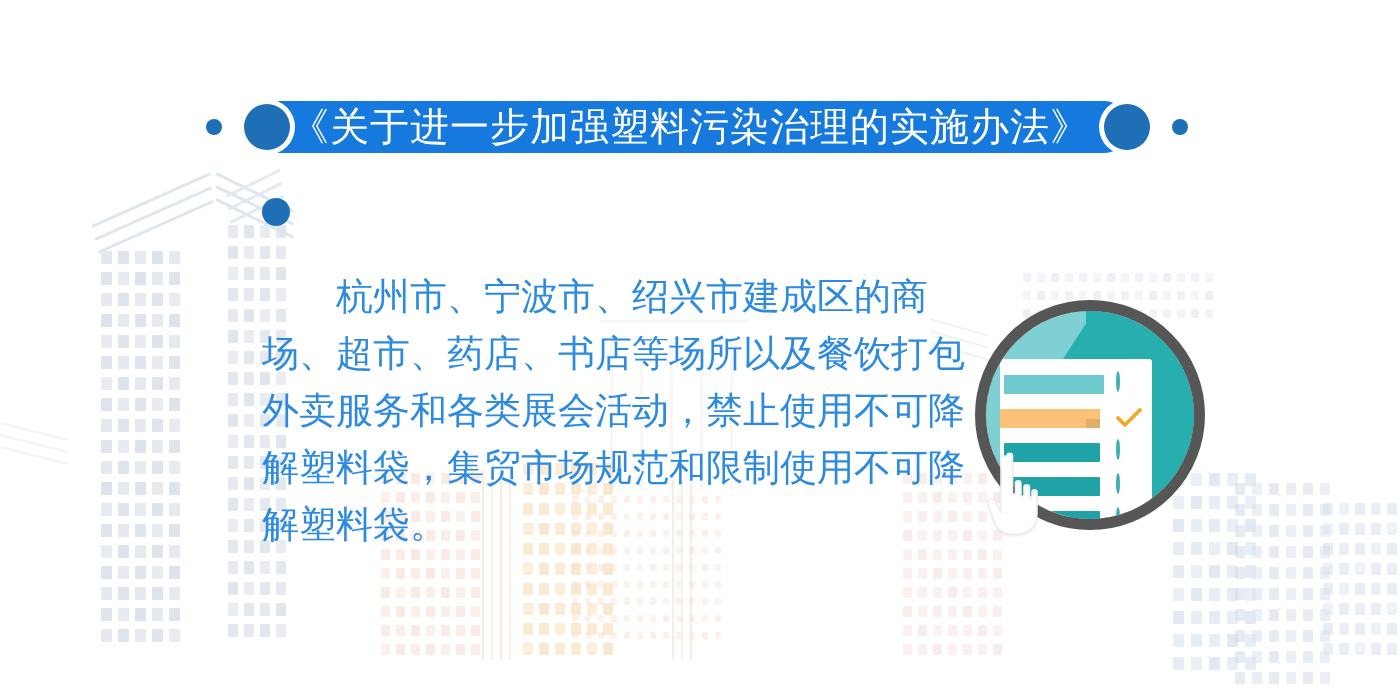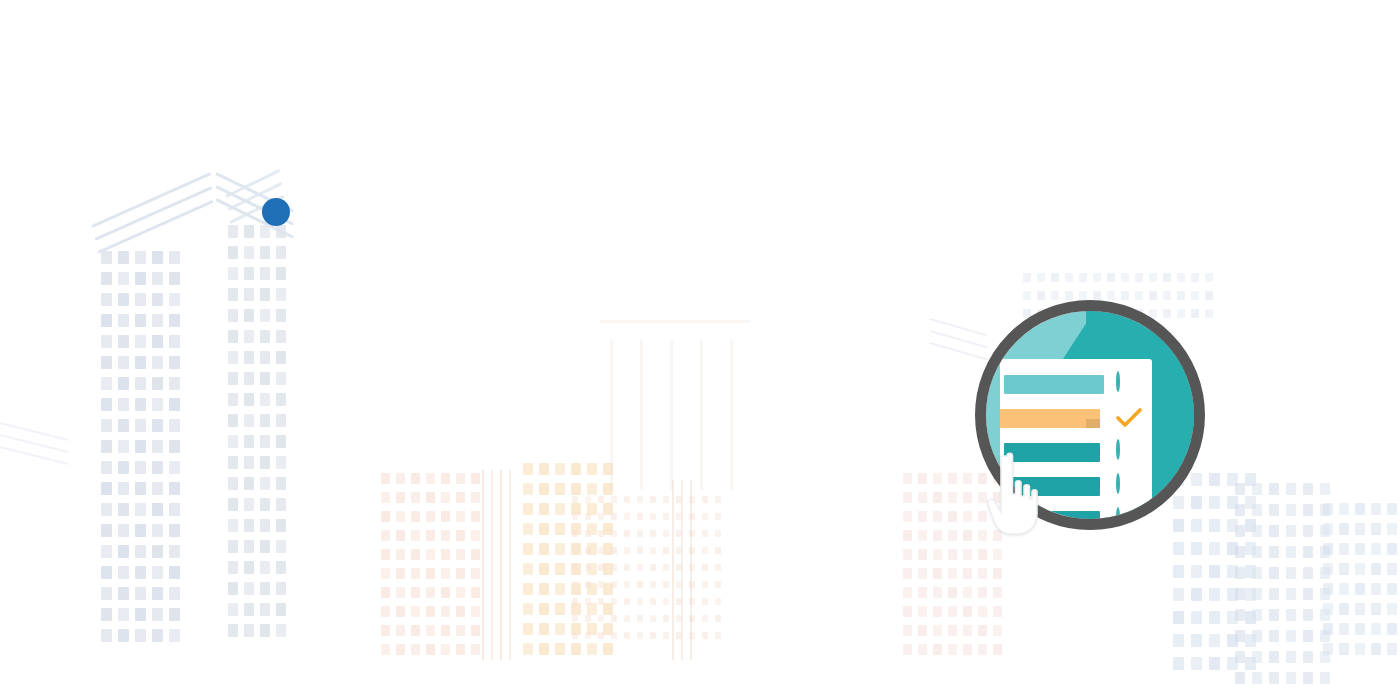--- a/index.html
+++ b/index.html
@@ -827,25 +827,37 @@
       <div class="roof-line" style="left:0;top:20px;width:60px;transform:rotate(16deg);height:2px;"></div>
       <div class="roof-line" style="left:0;top:32px;width:60px;transform:rotate(16deg);height:2px;"></div>
     </div>
     <div style="position:absolute;left:0px;top:418px;width:80px;height:50px;opacity:.45;">
       <div class="roof-line" style="left:0;top:4px;width:70px;transform:rotate(14deg);height:2px;"></div>
       <div class="roof-line" style="left:0;top:16px;width:70px;transform:rotate(14deg);height:2px;"></div>
       <div class="roof-line" style="left:0;top:28px;width:70px;transform:rotate(14deg);height:2px;"></div>
     </div>
   </div>
 
+  <div id="title-row">
+    <span class="dot dot-sm"></span>
+    <span style="width:22px;"></span>
+    <span class="knob knob-left"></span>
+    <div class="banner cap-left cap-right">
+      <span class="banner-text">《关于进一步加强塑料污染治理的实施办法》</span>
+    </div>
+    <span class="knob knob-right"></span>
+    <span style="width:22px;"></span>
+    <span class="dot dot-sm"></span>
+  </div>
 
   <div id="subtitle-row">
     <span class="bullet"></span>
   </div>
 
+  <div id="body-text">杭州市、宁波市、绍兴市建成区的商场、超市、药店、书店等场所以及餐饮打包外卖服务和各类展会活动，禁止使用不可降解塑料袋，集贸市场规范和限制使用不可降解塑料袋。</div>
 
   <div id="checklist">
     <div class="disc">
       <div class="right-half"></div>
       <div class="wedge"></div>
 
       <div class="card">
         <div class="row" style="top:14px;">
           <span class="bar teal-l" style="width:100px;margin-left:4px;"></span>
           <span class="mark"><span class="circle-mark"></span></span>

